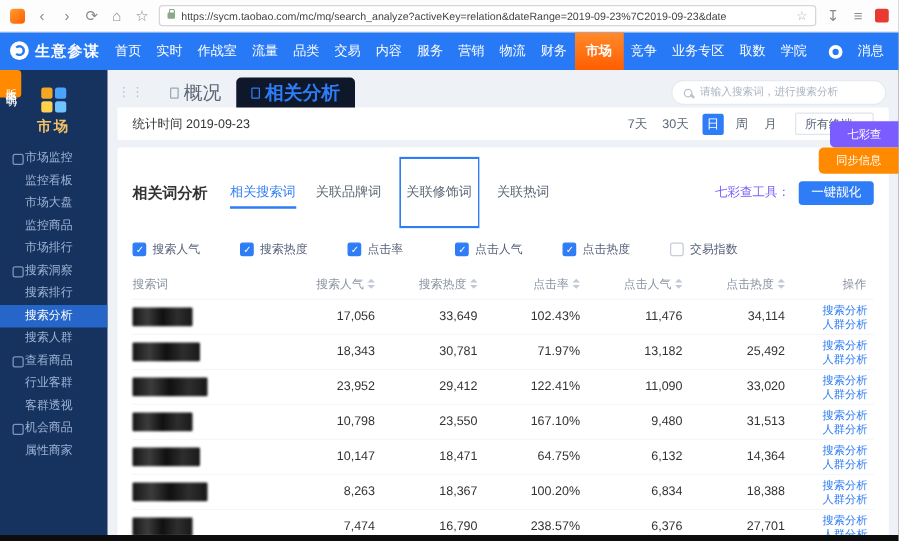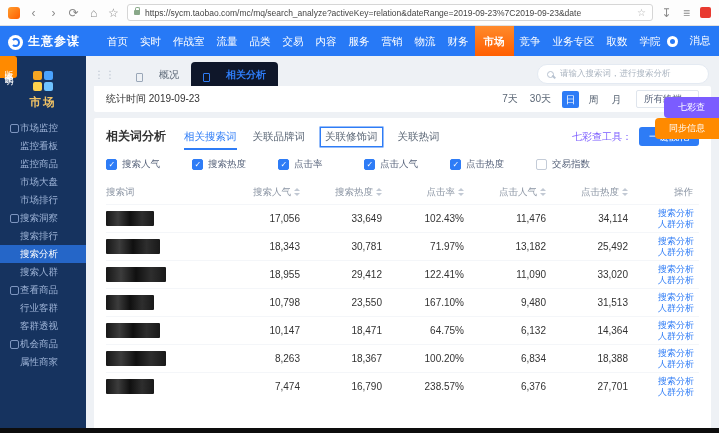--- a/index.html
+++ b/index.html
@@ -12,21 +12,21 @@
   .b-icon { color:#8a8a8a; font-size:12px; line-height:1; width:13px; text-align:center; cursor:pointer; flex-shrink:0; }
   .url-bar { flex:1; max-width:545px; height:17px; border:1px solid #d6d6d6; border-radius:3px; background:#fff; display:flex; align-items:center; gap:5px; padding:0 6px; overflow:hidden; }
   .lock { width:6px; height:5px; background:#8aa98a; border-radius:1px; position:relative; flex-shrink:0; }
   .lock::before { content:""; position:absolute; top:-3px; left:1px; width:3px; height:3px; border:1px solid #8aa98a; border-bottom:none; border-radius:2px 2px 0 0; }
   .url-text { border:none; outline:none; flex:1; font-size:8.5px; color:#454545; white-space:nowrap; overflow:hidden; text-overflow:ellipsis; font-family:"Liberation Sans", sans-serif; background:transparent; }
   .url-star { color:#b0b0b0; font-size:10px; flex-shrink:0; }
   .b-icon-red { width:11px; height:11px; border-radius:2px; background:#e83a30; flex-shrink:0; }
 
   
   .topnav { height:30px; background:#2779f6; display:flex; align-items:center; padding:0 8px; color:#fff; }
-  .logo-wrap { display:flex; align-items:flex-end; gap:5px; margin-right:21px; flex-shrink:0; }
+  .logo-wrap { display:flex; align-items:flex-start; gap:5px; margin-right:6px; flex-shrink:0; }
   .logo-circle { width:15px; height:15px; border-radius:50%; background:#fff; position:relative; }
   .logo-circle::after { content:""; position:absolute; inset:3px; border-radius:50%; border:2px solid #2779f6; border-left-color:transparent; }
   .logo-text { font-size:12px; font-weight:bold; letter-spacing:1px; white-space:nowrap; }
   .nav-items { display:flex; align-items:center; height:30px; }
   .nav-item { font-size:10.5px; padding:0 6px; height:30px; line-height:30px; cursor:pointer; white-space:nowrap; }
   .nav-item.active { background:linear-gradient(180deg,#ff8a2b,#ff5e00); font-weight:bold; padding:0 9px; }
   .nav-right { margin-left:auto; display:flex; align-items:center; gap:12px; font-size:10.5px; padding-right:4px; flex-shrink:0; }
   .msg-icon { width:11px; height:11px; border-radius:50%; background:#fff; position:relative; }
   .msg-icon::after { content:""; position:absolute; left:3px; top:3px; width:5px; height:5px; border-radius:50%; background:#2779f6; }
 
@@ -41,21 +41,21 @@
   .side-item { height:18px; line-height:18px; font-size:9.5px; padding-left:20px; position:relative; cursor:pointer; white-space:nowrap; }
   .side-item .dot-icon { position:absolute; left:10px; top:4.5px; width:9px; height:9px; border:1px solid #7e96c0; border-radius:2px; }
   .side-item.active { background:linear-gradient(90deg,#2566c8,#1c4documentElement ); }
   .side-item.active { background:#2566c8; color:#fff; }
 
   .main { flex:1; padding:6px 8px 0; position:relative; overflow:hidden; }
 
   
   .tabs-row { display:flex; align-items:center; height:24px; position:relative; }
   .grid-dots { color:#b9c2cf; font-size:10px; letter-spacing:1px; margin-right:8px; }
-  .ctab { display:flex; align-items:flex-end; gap:16px; font-size:10px; color:#5a6675; padding:4px 12px; cursor:pointer; height:24px; }
+  .ctab { display:flex; align-items:center; gap:4px; font-size:15px; color:#5a6675; padding:4px 12px; cursor:pointer; height:24px; }
   .ctab .doc-icon { width:7px; height:9px; border:1px solid #9aa7b8; border-radius:1px; }
   .ctab.active { background:#0f172a; color:#2e7cf6; border-radius:4px 4px 0 0; font-weight:bold; }
   .ctab.active .doc-icon { border-color:#2e7cf6; }
   .search-box { position:absolute; right:2px; top:2px; width:172px; height:20px; border-radius:10px; background:#fff; border:1px solid #e4eaf2; display:flex; align-items:center; gap:6px; padding:0 9px; }
   .mag { width:7px; height:7px; border:1.5px solid #b7c2d0; border-radius:50%; position:relative; flex-shrink:0; }
   .mag::after { content:""; position:absolute; width:4px; height:1.5px; background:#b7c2d0; transform:rotate(45deg); right:-3px; bottom:-1px; }
   .search-ph { font-size:8.5px; color:#aab4c0; white-space:nowrap; overflow:hidden; }
 
   
   .date-card { background:#fff; height:26px; display:flex; align-items:center; padding:0 12px; font-size:10px; color:#5a6675; border-radius:0 2px 2px 2px; }
@@ -69,21 +69,21 @@
   .caret { color:#9aa5b5; font-size:8px; }
 
   
   .panel { background:#fff; margin-top:6px; border-radius:2px; padding:9px 12px 0; height:313px; overflow:hidden; }
   .panel-head { display:flex; align-items:center; }
   .panel-title { font-size:12px; font-weight:bold; color:#333; flex-shrink:0; }
   .subtabs { display:flex; margin-left:18px; gap:16px; font-size:10.5px; color:#5a6675; align-items:center; }
   .subtab { cursor:pointer; position:relative; padding:2px 0; white-space:nowrap; }
   .subtab.active { color:#2e7cf6; }
   .subtab.active::after { content:""; position:absolute; left:0; right:0; bottom:-4px; height:2px; background:#2e7cf6; }
-  .subtab.boxed { box-shadow:0 0 0 1.5px #2e7cf6; padding:2px 4px;font-family:Liberation Serif, serif; }
+  .subtab.boxed { box-shadow:0 0 0 1.5px #2e7cf6; padding:20px 4px;font-family:Liberation Serif, serif; }
   .tool { margin-left:auto; display:flex; align-items:center; gap:7px; font-size:10px; }
   .tool-label { color:#7b5cff; }
   .tool-btn { background:#2e7cf6; color:#fff; padding:2.5px 10px; border-radius:3px; cursor:pointer; font-size:10px; }
 
   .metrics { margin-top:12px; display:flex; flex-direction:column; gap:8px; font-size:9.5px; color:#56627a; }
   .metric-row { display:flex; }
   .metric { display:flex; align-items:center; gap:5px; width:86px; cursor:pointer; white-space:nowrap; }
   .cb { width:11px; height:11px; border-radius:2px; border:1px solid #c4ccd8; background:#fff; position:relative; flex-shrink:0; }
   .cb.checked { background:#2e7cf6; border-color:#2e7cf6; }
   .cb.checked::after { content:"✓"; color:#fff; font-size:8px; position:absolute; left:1.5px; top:-0.5px; }
@@ -168,22 +168,22 @@
           <span class="mi1"></span>
             <span class="mi2"></span>
             <span class="mi3"></span>
             <span class="mi4"></span>
         </span>
         <div class="sidebar-title">市场</div>
       </div>
       <div>
           <div class="side-item"><span class="dot-icon"></span><span>市场监控</span></div>
           <div class="side-item"><span>监控看板</span></div>
+          <div class="side-item"><span>市场大盘</span></div>
           <div class="side-item"><span>监控商品</span></div>
-          <div class="side-item"><span>市场大盘</span></div>
           <div class="side-item"><span>市场排行</span></div>
           <div class="side-item"><span class="dot-icon"></span><span>搜索洞察</span></div>
           <div class="side-item"><span>搜索排行</span></div>
           <div class="side-item active"><span>搜索分析</span></div>
           <div class="side-item"><span>搜索人群</span></div>
           <div class="side-item"><span class="dot-icon"></span><span>查看商品</span></div>
           <div class="side-item"><span>行业客群</span></div>
           <div class="side-item"><span>客群透视</span></div>
           <div class="side-item"><span class="dot-icon"></span><span>机会商品</span></div>
           <div class="side-item"><span>属性商家</span></div>
@@ -343,21 +343,21 @@
                 <div class="cell num">25,492</div>
                 <div class="ops">
                   <span>搜索分析</span>
                   <span>人群分析</span>
                 </div>
               </div>
               <div class="trow">
                 <div class="cell">
                   <div class="blur-block" style="width: 60px;"></div>
                 </div>
-                <div class="cell num">18,955</div>
+                <div class="cell num">23,952</div>
                 <div class="cell num">29,412</div>
                 <div class="cell num">122.41%</div>
                 <div class="cell num">11,090</div>
                 <div class="cell num">33,020</div>
                 <div class="ops">
                   <span>搜索分析</span>
                   <span>人群分析</span>
                 </div>
               </div>
               <div class="trow">

